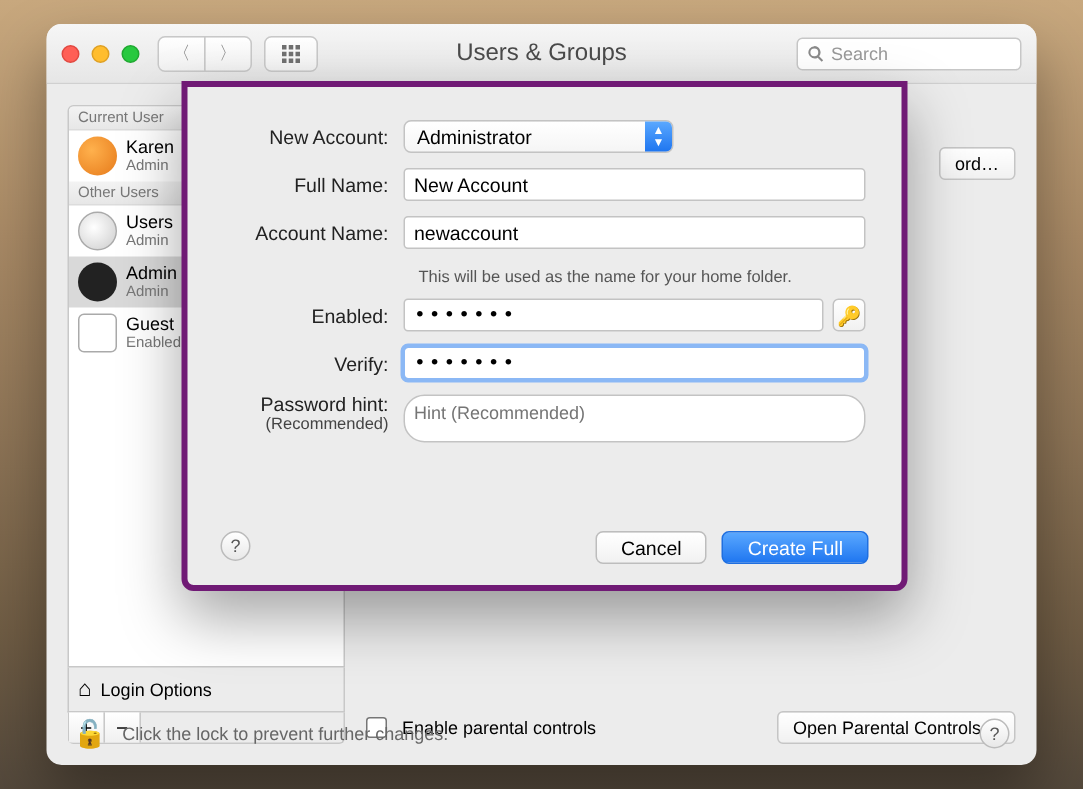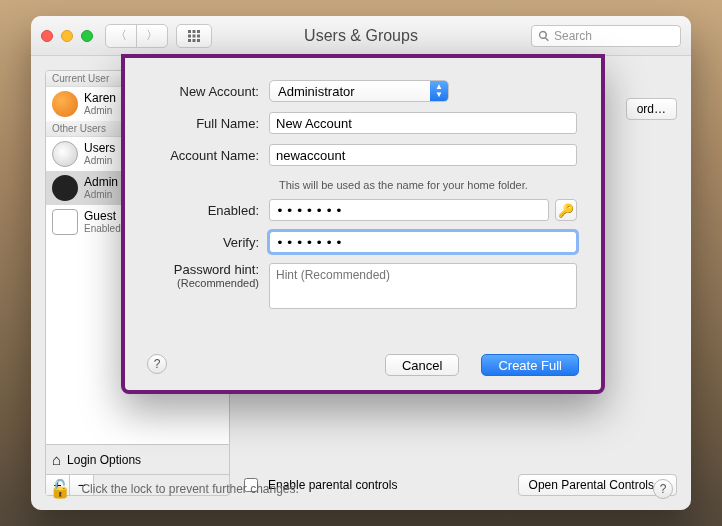--- a/index.html
+++ b/index.html
@@ -51,22 +51,22 @@
 .lbl .rec { font-size: 11px; color: #444; display: block; }
 .ctrl { flex: 1; }
 .select { display: flex; align-items: center; background: linear-gradient(#fff,#f5f5f5); border: 1px solid #c3c3c3; border-radius: 5px; height: 22px; font-size: 13px; width: 180px; }
 .select .sval { flex: 1; padding: 0 8px; }
 .select .sbtn { width: 18px; background: linear-gradient(#5aa8ff,#1f76f0); border-radius: 0 4px 4px 0; height: 100%; display: flex; align-items: center; justify-content: center; color: #fff; font-size: 8px; flex-direction: column; line-height: 1; }
 .txt { width: 100%; height: 22px; background: #fff; border: 1px solid #c3c3c3; border-radius: 3px; padding: 0 6px; font-size: 13px; }
 .txt.focus { outline: 3px solid #8bb8f5; outline-offset: -1px; border-color: #6fa3e8; }
 .hint { font-size: 11px; color: #555; margin: 2px 0 8px 130px; }
 .pwrow { display: flex; gap: 6px; }
 .keybtn { width: 24px; height: 22px; border: 1px solid #c3c3c3; border-radius: 4px; display: flex; align-items: center; justify-content: center; background: linear-gradient(#fff,#f1f1f1); font-size: 13px; }
-.tarea { width: 100%; height: 46px; background: #fff; border: 1px solid #c3c3c3; border-radius: 3px; padding: 4px 6px; font-size: 12px; color: #4d7c0f; resize: none; font-family: inherit; }
-.sheetbtns { position: absolute; right: 22px; bottom: 14px; display: flex; gap: 22px; }
+.tarea { width: 100%; height: 32px; background: #fff; border: 1px solid #c3c3c3; border-radius: 14px; padding: 4px 6px; font-size: 12px; color: #4d7c0f; resize: none; font-family: inherit; }
+.sheetbtns { position: absolute; right: 22px; bottom: 14px; display: flex; gap: 10px; }
 .btn { height: 22px; padding: 0 16px; border-radius: 5px; font-size: 13px; border: 1px solid #bdbdbd; background: linear-gradient(#fff,#f1f1f1); }
 .btn.primary { background: linear-gradient(#5aa8ff,#1f76f0); color: #fff; border-color: #1f6fe0; }
 .dots { font-family: monospace; letter-spacing: 2px; }
 .lockicon { font-size: 18px; }
 </style>
 </head>
 <body>
 
 <div class="window">
   <div class="titlebar">

